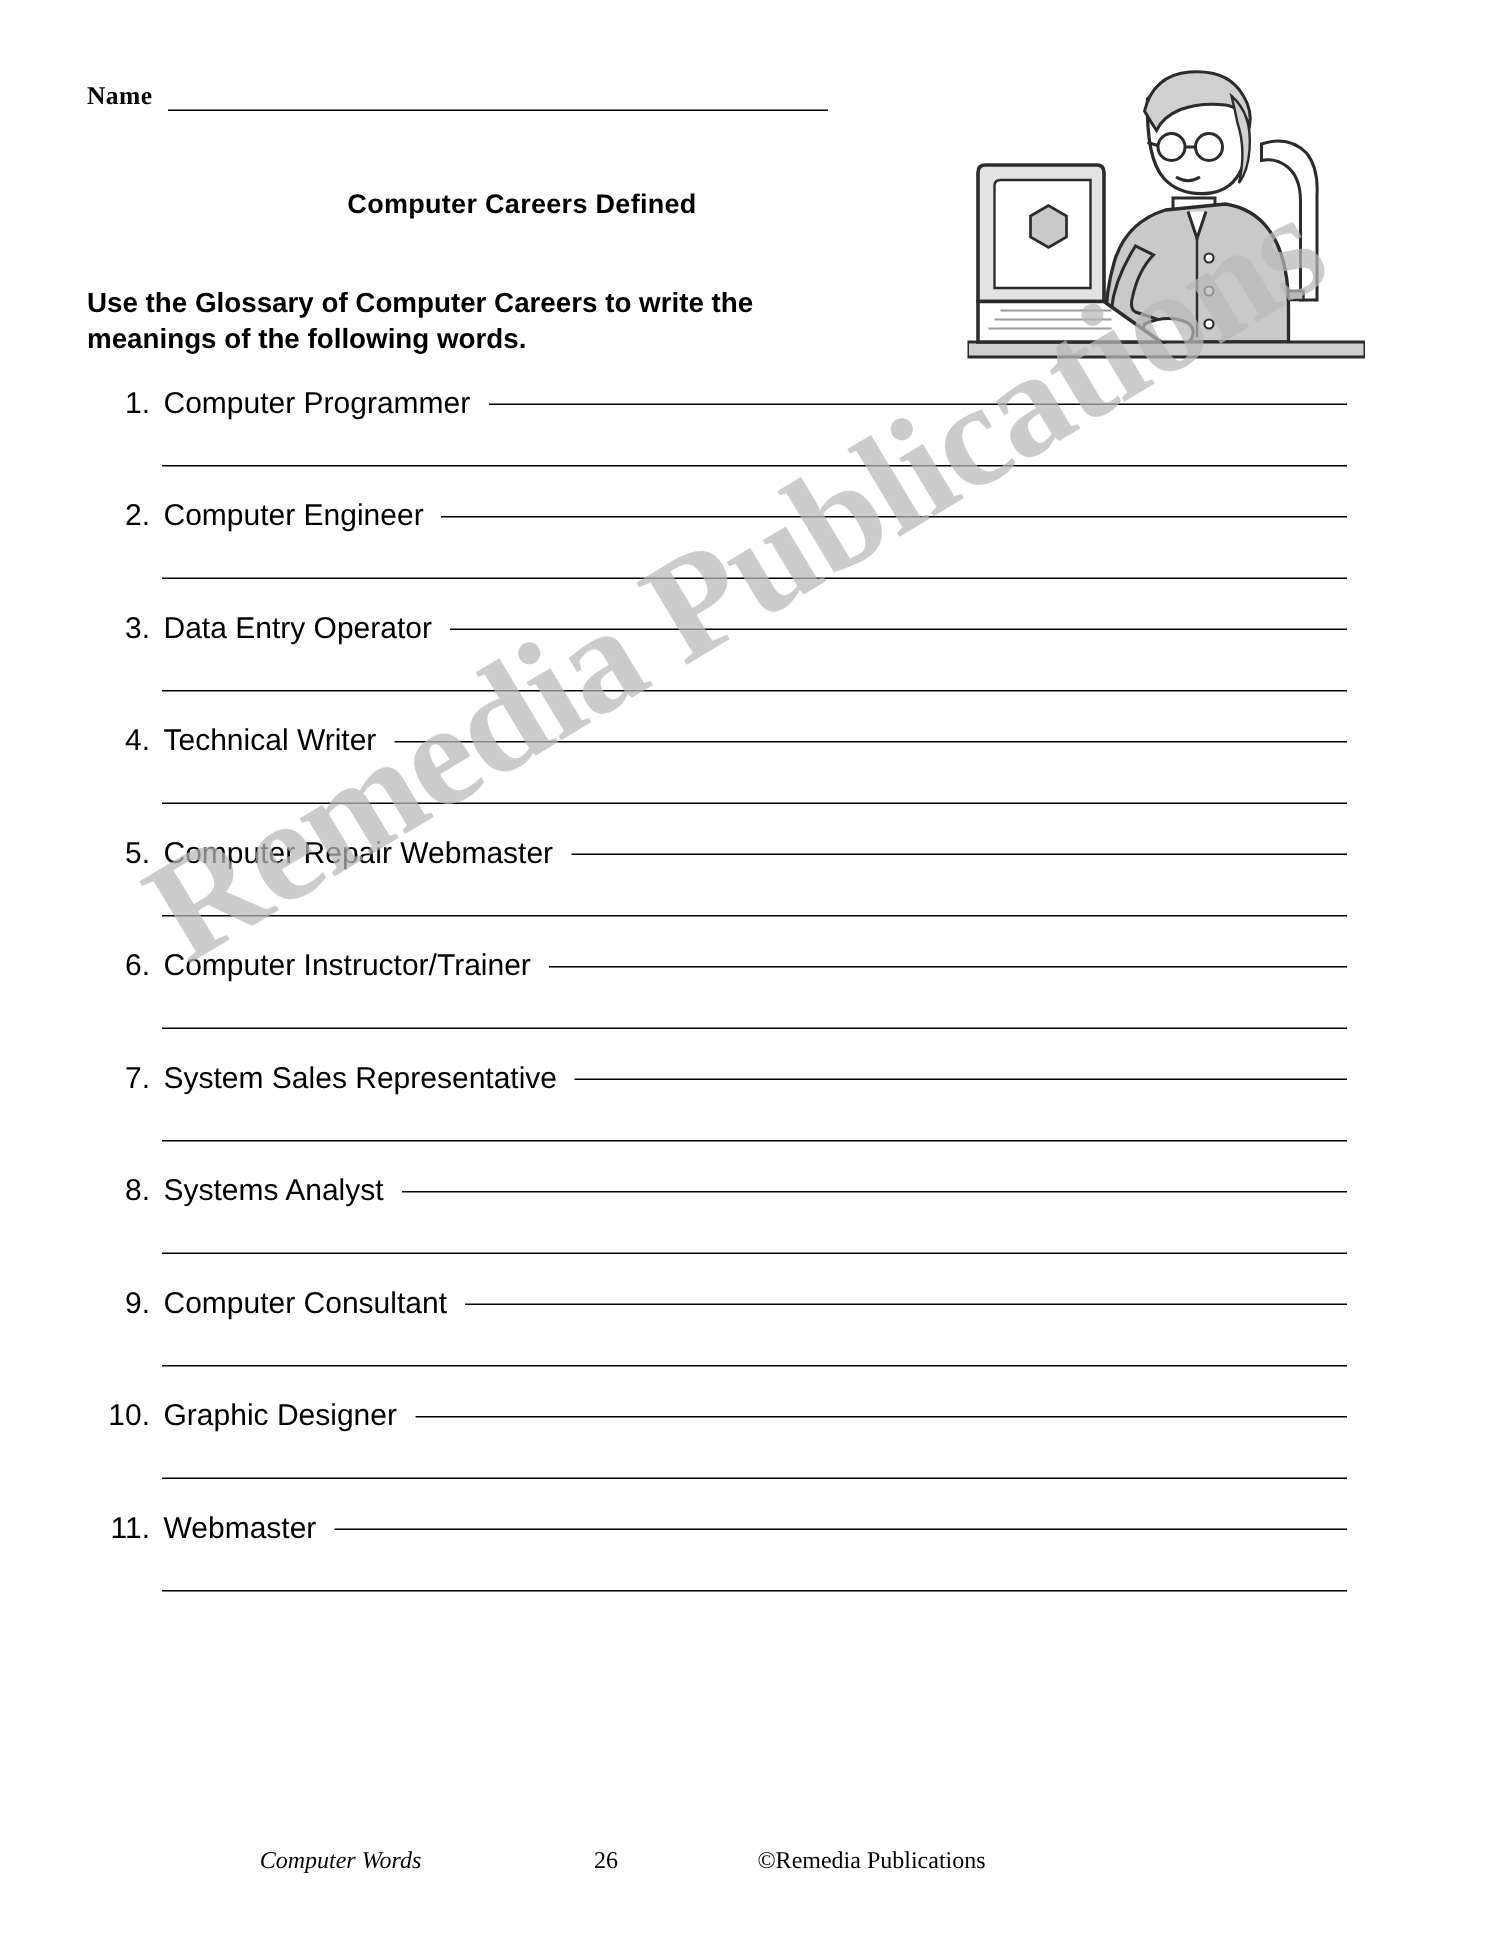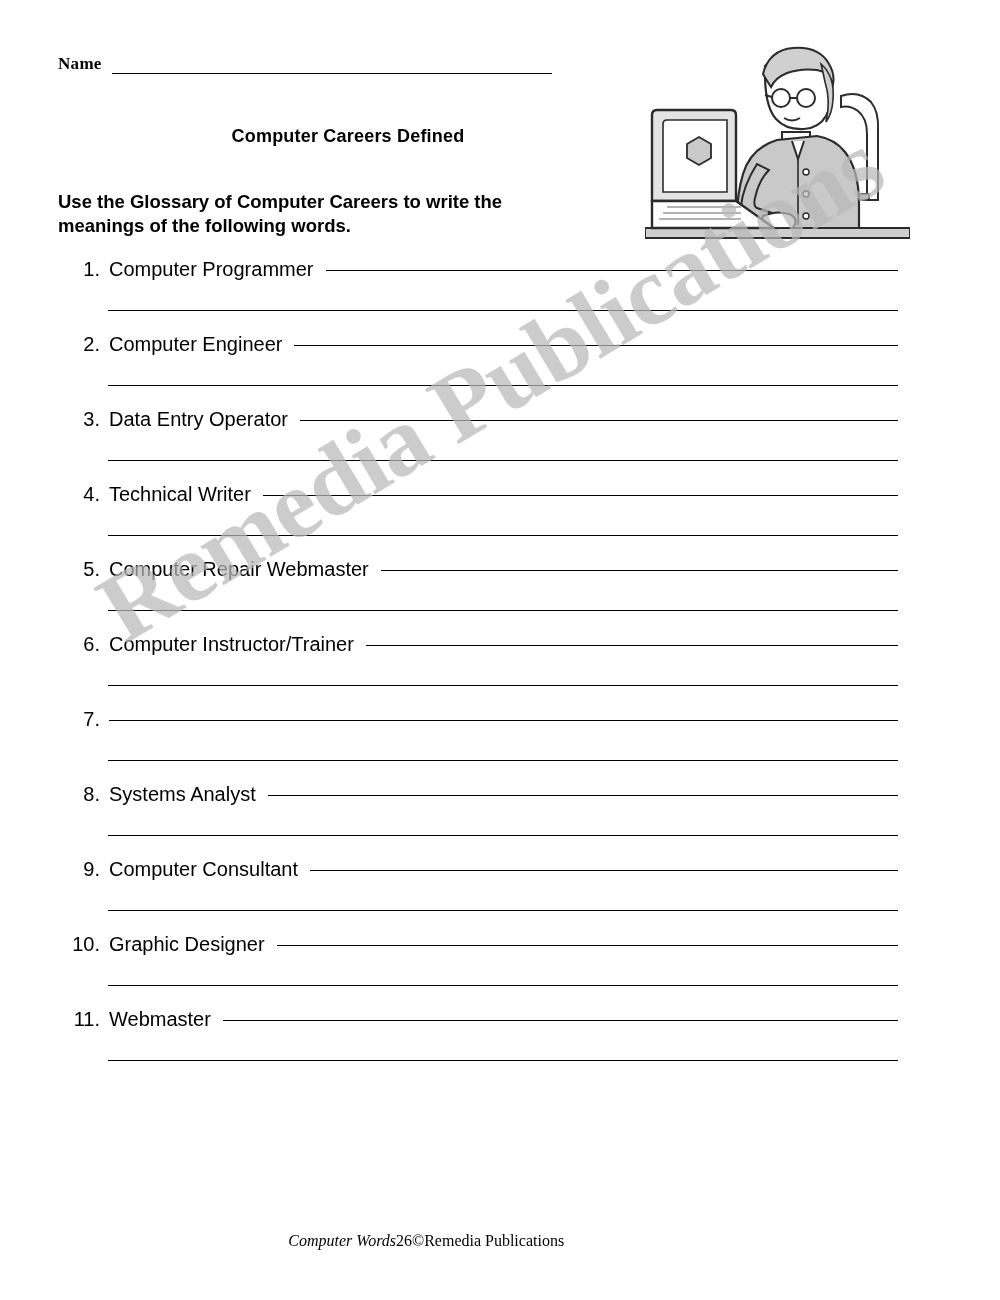--- a/index.html
+++ b/index.html
@@ -127,30 +127,30 @@
     left: 58px;
     right: 58px;
     top: 1232px;
     display: flex;
     align-items: center;
     font-family: "Liberation Serif", serif;
     font-size: 16px;
   }
   .footer-left {
     flex: 1 1 0;
-    text-align: right;
+    text-align: center;
     font-style: italic;
   }
   .footer-center {
     flex: 0 0 auto;
     text-align: right;
   }
   .footer-right {
     flex: 1 1 0;
-    text-align: left;
+    text-align: center;
   }
 
   
   .watermark {
     position: absolute;
     left: 0;
     top: 0;
     width: 1000px;
     height: 1300px;
     pointer-events: none;
@@ -282,20 +282,21 @@
         <span class="q-num">6.</span>
         <span class="q-text">Computer Instructor/Trainer</span>
         <span class="q-rule"></span>
       </div>
       <div class="answer-rule"></div>
     </div>
 
     <div class="item">
       <div class="q-line">
         <span class="q-num">7.</span>
+        <span class="q-text">System Sales Representative</span>
         <span class="q-rule"></span>
       </div>
       <div class="answer-rule"></div>
     </div>
 
     <div class="item">
       <div class="q-line">
         <span class="q-num">8.</span>
         <span class="q-text">Systems Analyst</span>
         <span class="q-rule"></span>

